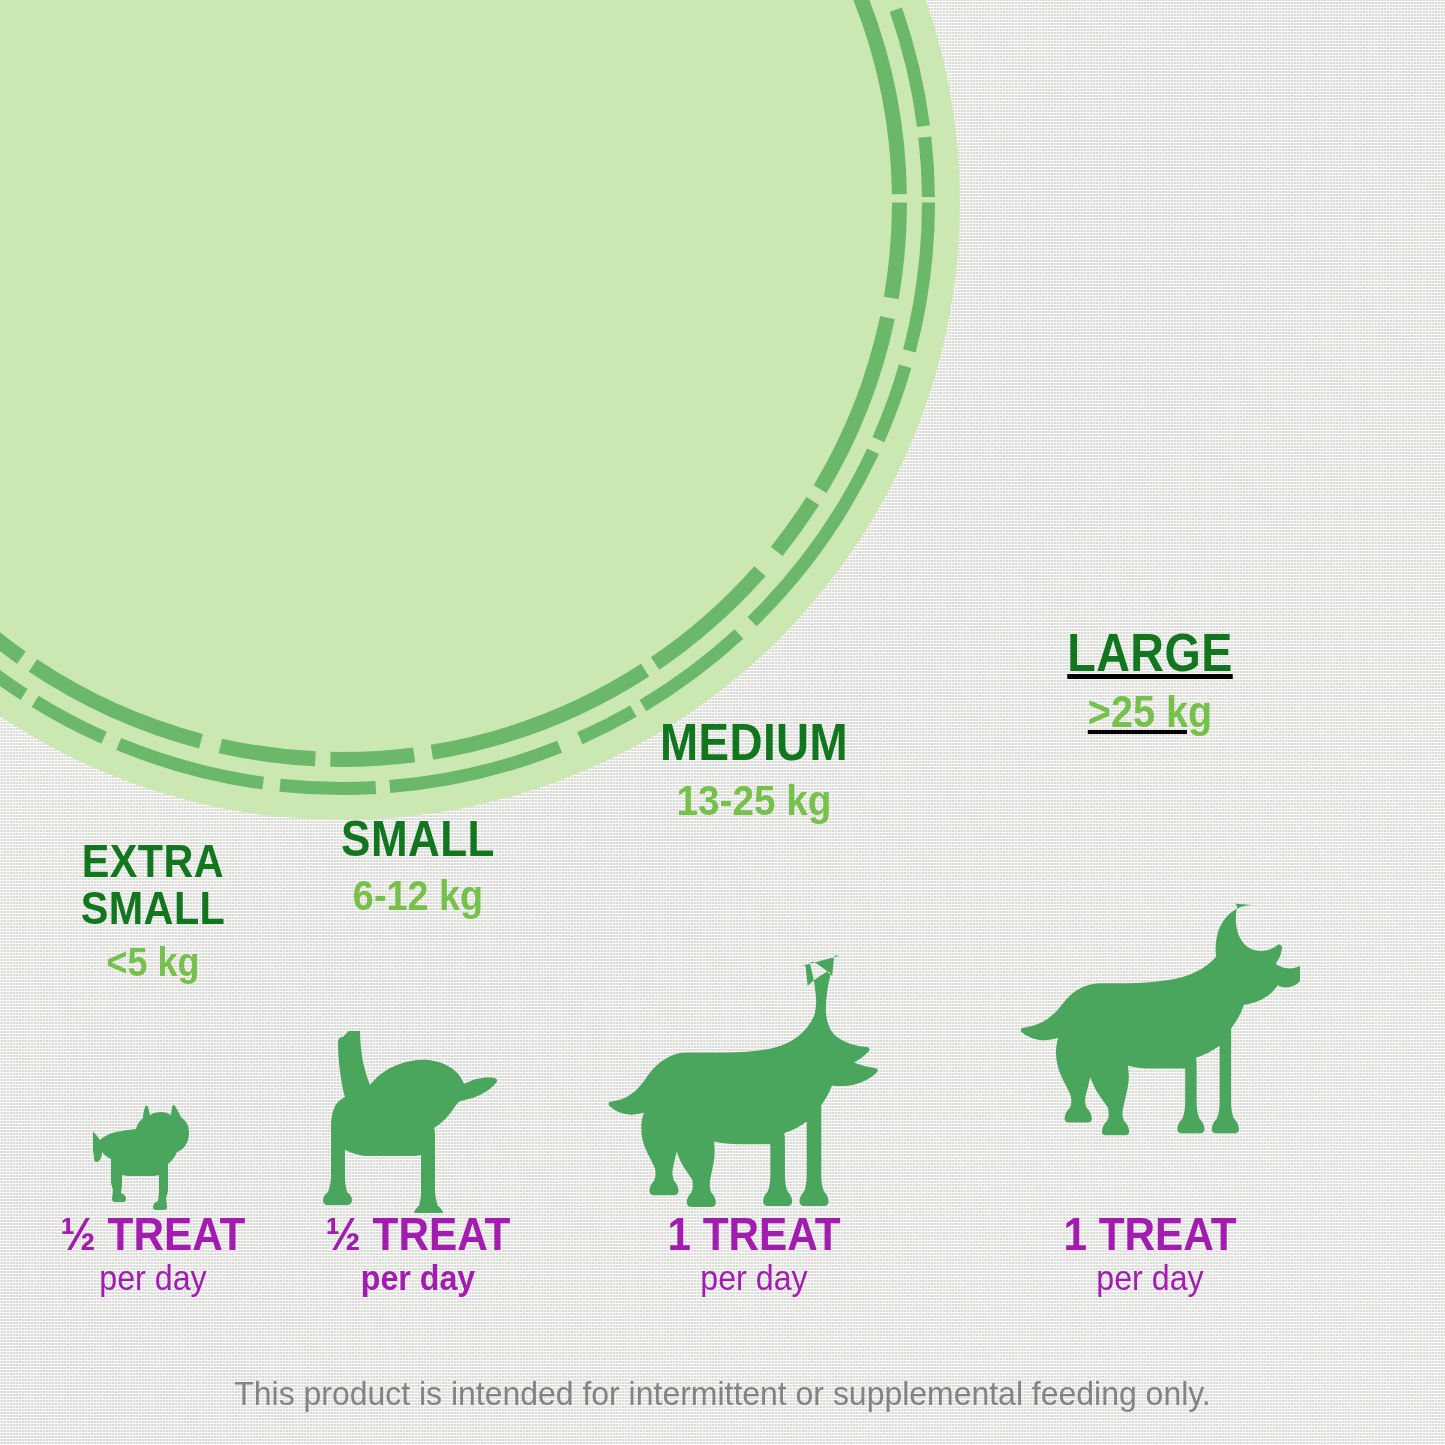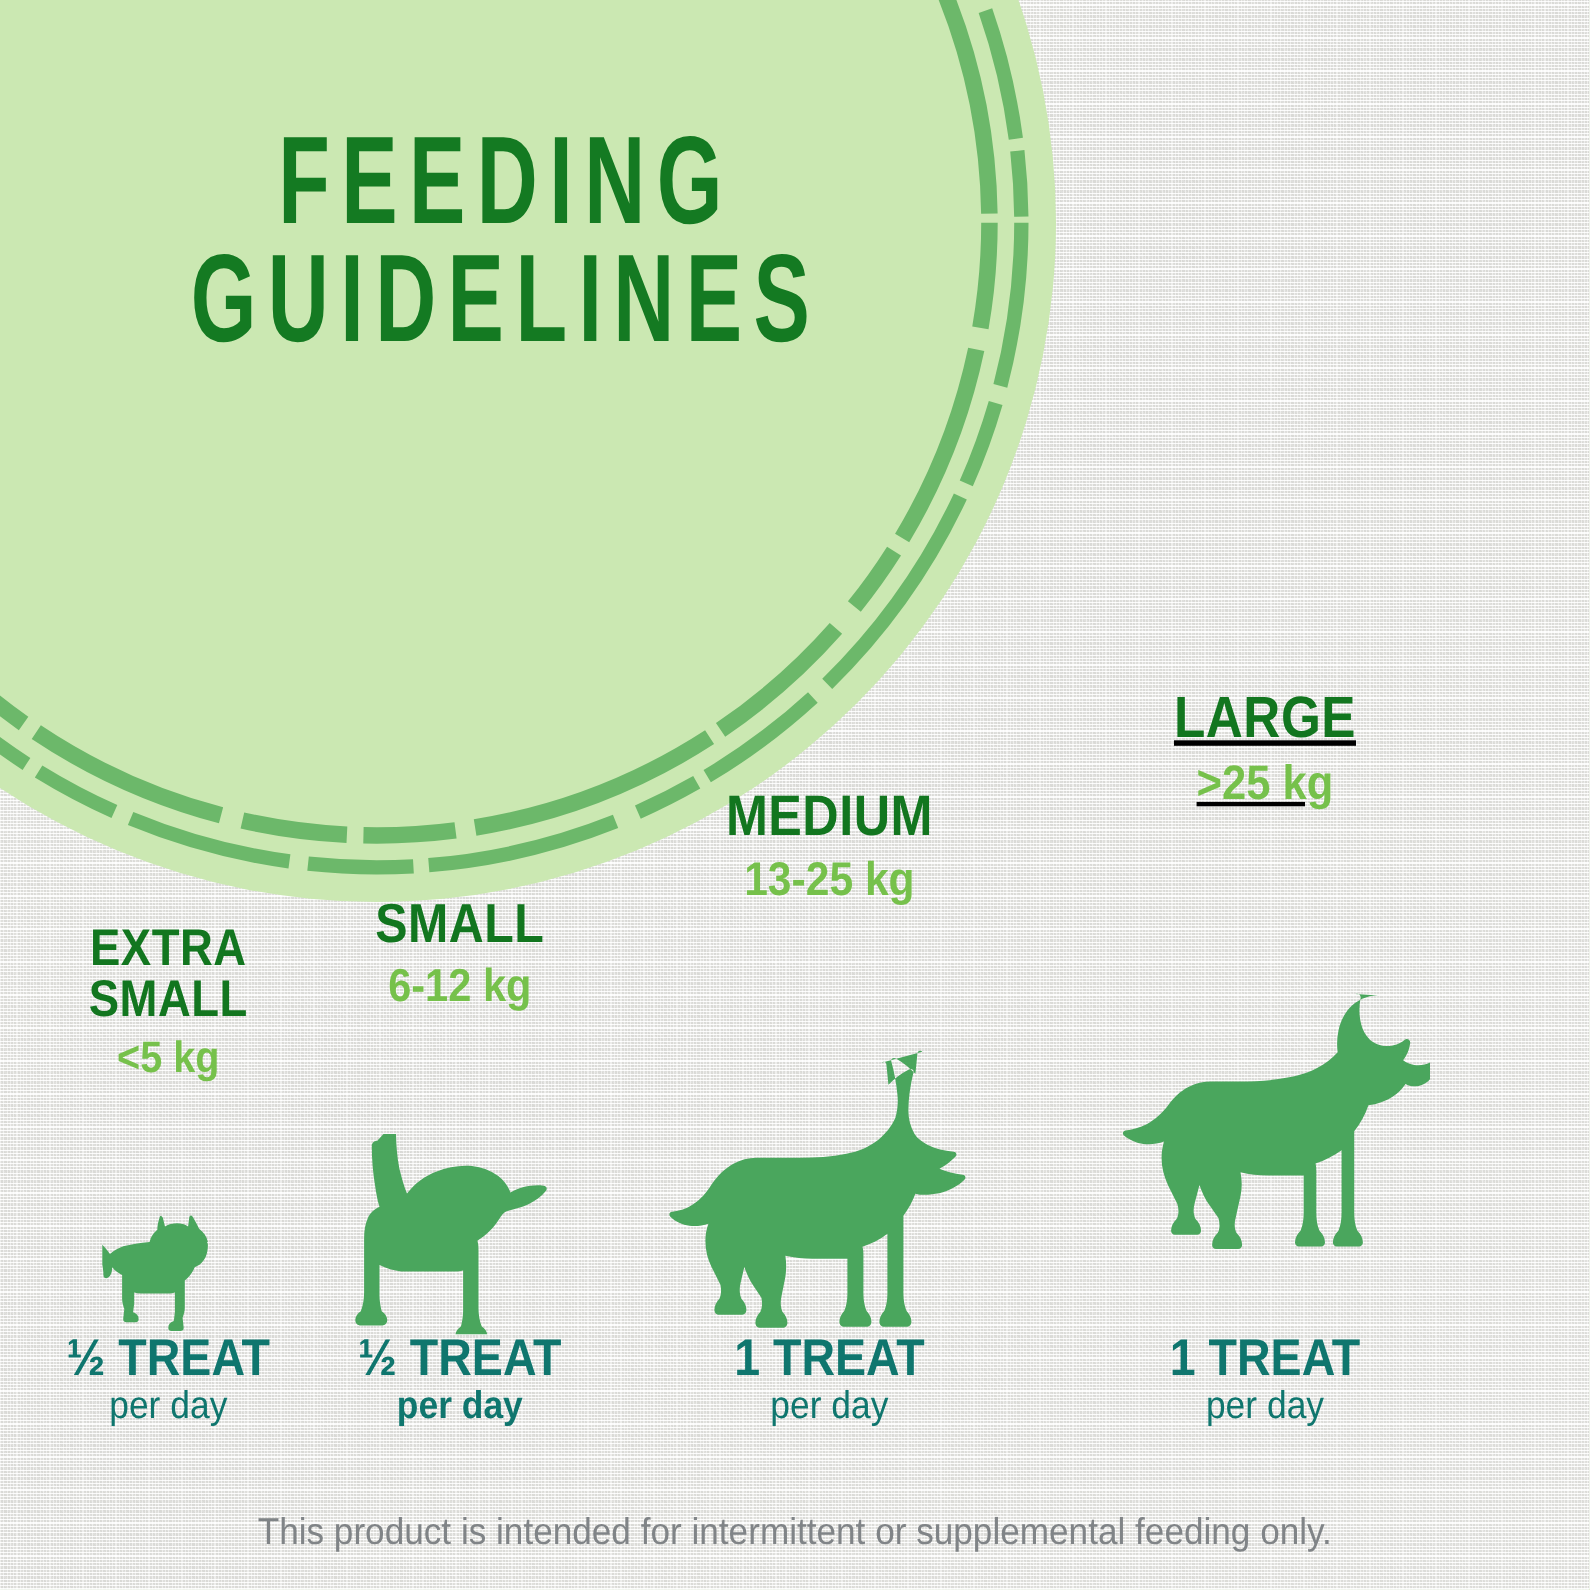--- a/index.html
+++ b/index.html
@@ -103,21 +103,21 @@
     align-items: flex-end;
     justify-content: center;
   }
   .dog-wrap svg { display: block; }
 
   .feed {
     position: absolute;
     bottom: 148px;
     width: 300px;
     text-align: center;
-    color: #0f766e;
+    color: #a21caf;
   }
   .feed-amount {
     font-family: "Liberation Sans Narrow", "Liberation Sans", sans-serif;
     font-weight: 700;
     font-size: 47px;
     letter-spacing: 0px;
     transform: scaleX(0.90);
     white-space: nowrap;
     line-height: 1.05;
   }
@@ -150,24 +150,20 @@
 
   <div class="header-circle">
     <svg class="ring-svg" viewBox="0 0 1235 1235">
       <g fill="none" stroke="#6cb86a" stroke-width="13" stroke-linecap="butt">
         <circle cx="617.5" cy="617.5" r="586" stroke-dasharray="150 16 78 13 210 18 120 11 60 22 175 14 96 17"></circle>
         <circle cx="617.5" cy="617.5" r="557" stroke-width="15" stroke-dasharray="96 20 185 14 62 26 140 12 230 18 84 15"></circle>
       </g>
     </svg>
   </div>
 
-  <div class="title-block">
-    <div class="title-line l1">FEEDING</div>
-    <div class="title-line l2">GUIDELINES</div>
-  </div>
 
   <div class="col" style="left:3px;">
     <div class="labels" style="bottom:230px;">
       <div class="size-name" style="font-size:47px;">EXTRA</div>
       <div class="size-name" style="font-size:47px;">SMALL</div>
       <div class="size-weight" style="font-size:40px;">&lt;5 kg</div>
     </div>
     <div class="dog-wrap">
       <svg width="120" height="120" viewBox="0 0 120 120">
         <g fill="#4aa65d">

